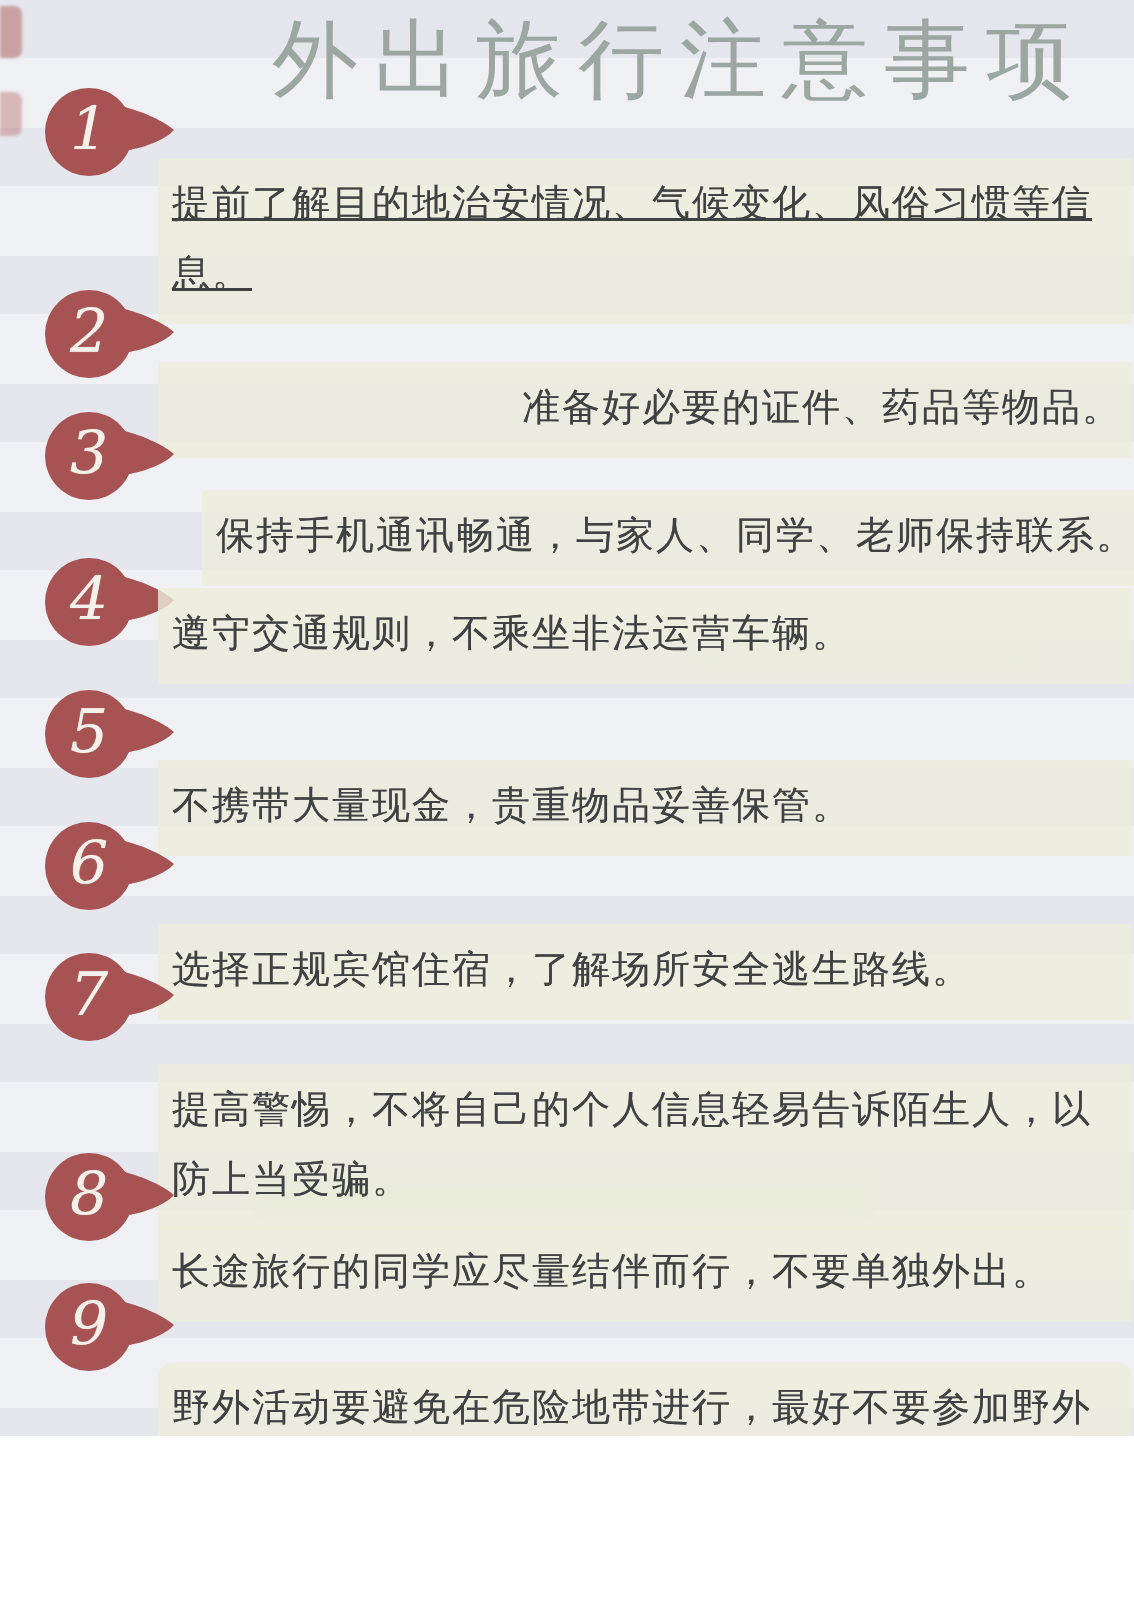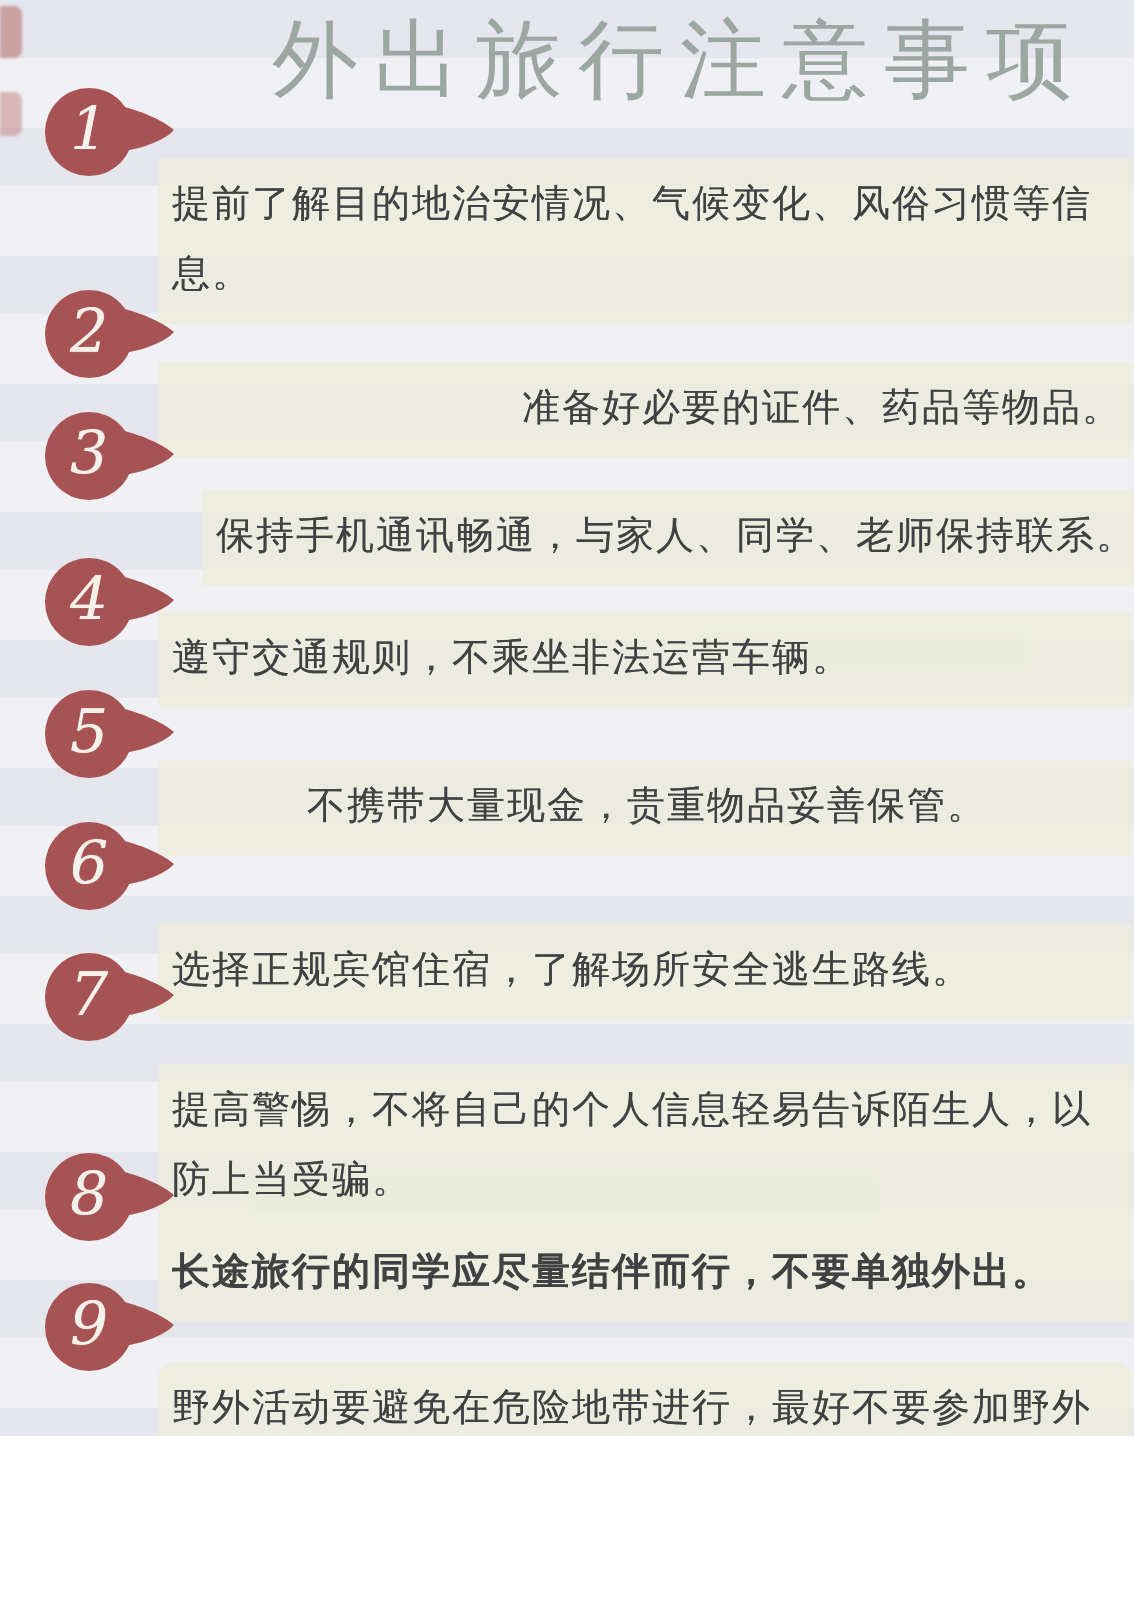--- a/index.html
+++ b/index.html
@@ -105,21 +105,21 @@
 
   <div id="items">
       <div class="item">
         <div class="badge" style="top: 88px;">
           <svg width="132" height="88" viewBox="0 0 132 88">
             <circle cx="44" cy="44" r="44" fill="#a75253"></circle>
             <path d="M76,18 C100,24 120,34 129,42 C120,52 100,60 74,64 C84,50 84,32 76,18 Z" fill="#a75253"></path>
           </svg>
           <span class="num">1</span>
         </div>
-        <div class="item-text" style="top: 158px;">提前了解目的地治安情况、气候变化、风俗习惯等信息。</div>
+        <div class="item-text" style="top: 158px; text-decoration: underline;">提前了解目的地治安情况、气候变化、风俗习惯等信息。</div>
       </div>
       <div class="item">
         <div class="badge" style="top: 290px;">
           <svg width="132" height="88" viewBox="0 0 132 88">
             <circle cx="44" cy="44" r="44" fill="#a75253"></circle>
             <path d="M76,18 C100,24 120,34 129,42 C120,52 100,60 74,64 C84,50 84,32 76,18 Z" fill="#a75253"></path>
           </svg>
           <span class="num">2</span>
         </div>
         <div class="item-text" style="top: 362px; text-align: right;">准备好必要的证件、药品等物品。</div>
@@ -135,31 +135,31 @@
         <div class="item-text" style="top: 490px; margin-left: 44px;">保持手机通讯畅通，与家人、同学、老师保持联系。</div>
       </div>
       <div class="item">
         <div class="badge" style="top: 558px;">
           <svg width="132" height="88" viewBox="0 0 132 88">
             <circle cx="44" cy="44" r="44" fill="#a75253"></circle>
             <path d="M76,18 C100,24 120,34 129,42 C120,52 100,60 74,64 C84,50 84,32 76,18 Z" fill="#a75253"></path>
           </svg>
           <span class="num">4</span>
         </div>
-        <div class="item-text" style="top: 612px;">遵守交通规则，不乘坐非法运营车辆。</div>
+        <div class="item-text" style="top: 588px;">遵守交通规则，不乘坐非法运营车辆。</div>
       </div>
       <div class="item">
         <div class="badge" style="top: 690px;">
           <svg width="132" height="88" viewBox="0 0 132 88">
             <circle cx="44" cy="44" r="44" fill="#a75253"></circle>
             <path d="M76,18 C100,24 120,34 129,42 C120,52 100,60 74,64 C84,50 84,32 76,18 Z" fill="#a75253"></path>
           </svg>
           <span class="num">5</span>
         </div>
-        <div class="item-text" style="top: 760px; text-align: center;">不携带大量现金，贵重物品妥善保管。</div>
+        <div class="item-text" style="top: 760px;">不携带大量现金，贵重物品妥善保管。</div>
       </div>
       <div class="item">
         <div class="badge" style="top: 822px;">
           <svg width="132" height="88" viewBox="0 0 132 88">
             <circle cx="44" cy="44" r="44" fill="#a75253"></circle>
             <path d="M76,18 C100,24 120,34 129,42 C120,52 100,60 74,64 C84,50 84,32 76,18 Z" fill="#a75253"></path>
           </svg>
           <span class="num">6</span>
         </div>
         <div class="item-text" style="top: 924px;">选择正规宾馆住宿，了解场所安全逃生路线。</div>
@@ -175,21 +175,21 @@
         <div class="item-text" style="top: 1064px;">提高警惕，不将自己的个人信息轻易告诉陌生人，以防上当受骗。</div>
       </div>
       <div class="item">
         <div class="badge" style="top: 1153px;">
           <svg width="132" height="88" viewBox="0 0 132 88">
             <circle cx="44" cy="44" r="44" fill="#a75253"></circle>
             <path d="M76,18 C100,24 120,34 129,42 C120,52 100,60 74,64 C84,50 84,32 76,18 Z" fill="#a75253"></path>
           </svg>
           <span class="num">8</span>
         </div>
-        <div class="item-text" style="top: 1226px; font-weight: bold;">长途旅行的同学应尽量结伴而行，不要单独外出。</div>
+        <div class="item-text" style="top: 1226px;">长途旅行的同学应尽量结伴而行，不要单独外出。</div>
       </div>
       <div class="item">
         <div class="badge" style="top: 1283px;">
           <svg width="132" height="88" viewBox="0 0 132 88">
             <circle cx="44" cy="44" r="44" fill="#a75253"></circle>
             <path d="M76,18 C100,24 120,34 129,42 C120,52 100,60 74,64 C84,50 84,32 76,18 Z" fill="#a75253"></path>
           </svg>
           <span class="num">9</span>
         </div>
         <div class="item-text" style="top: 1362px; border-radius: 16px;">野外活动要避免在危险地带进行，最好不要参加野外登山、探险活动；严谨在野外用火；最好穿长衣裤，避免刮伤和蚊虫叮咬。</div>

